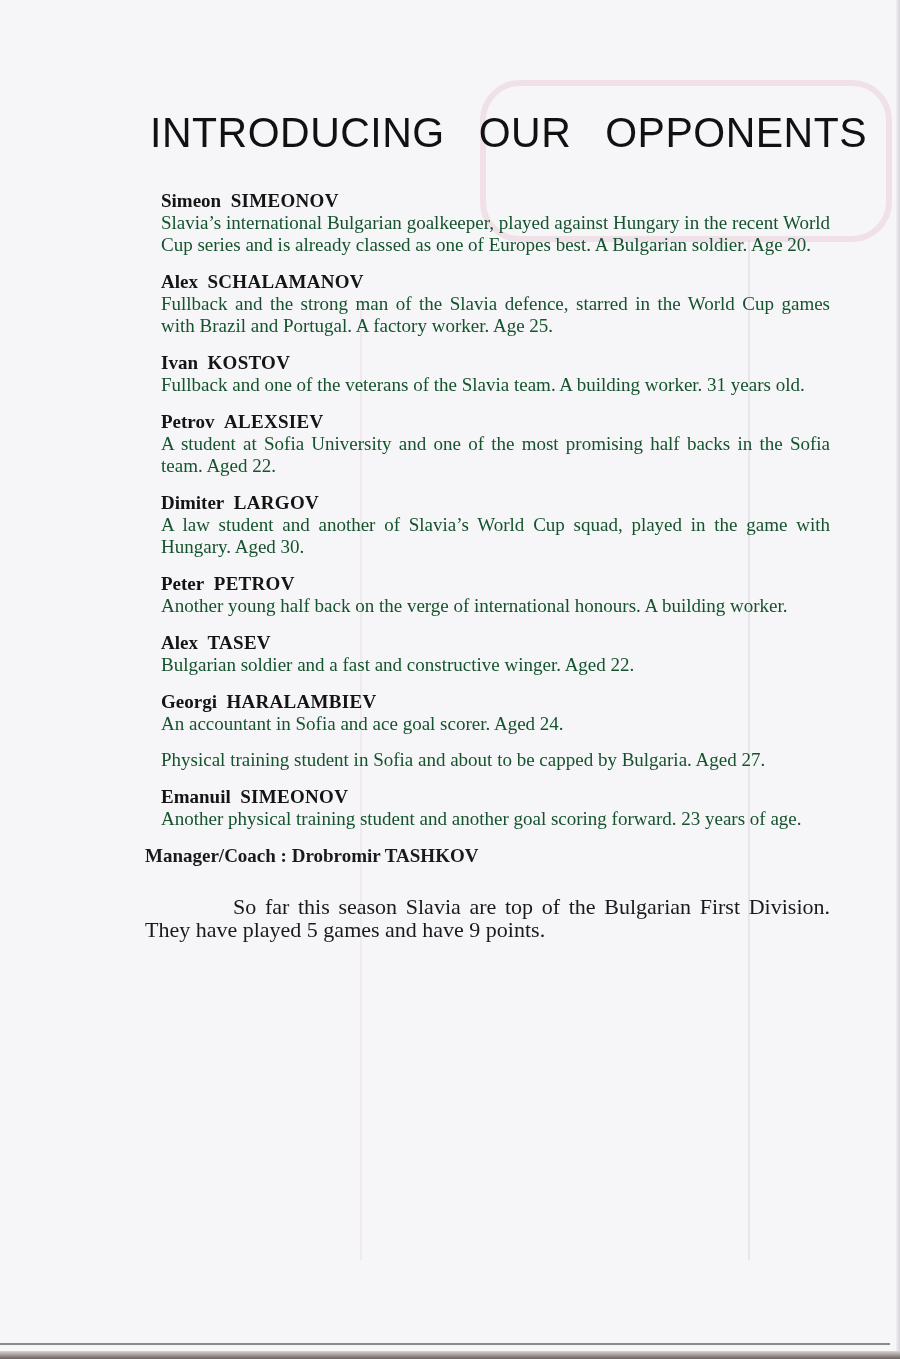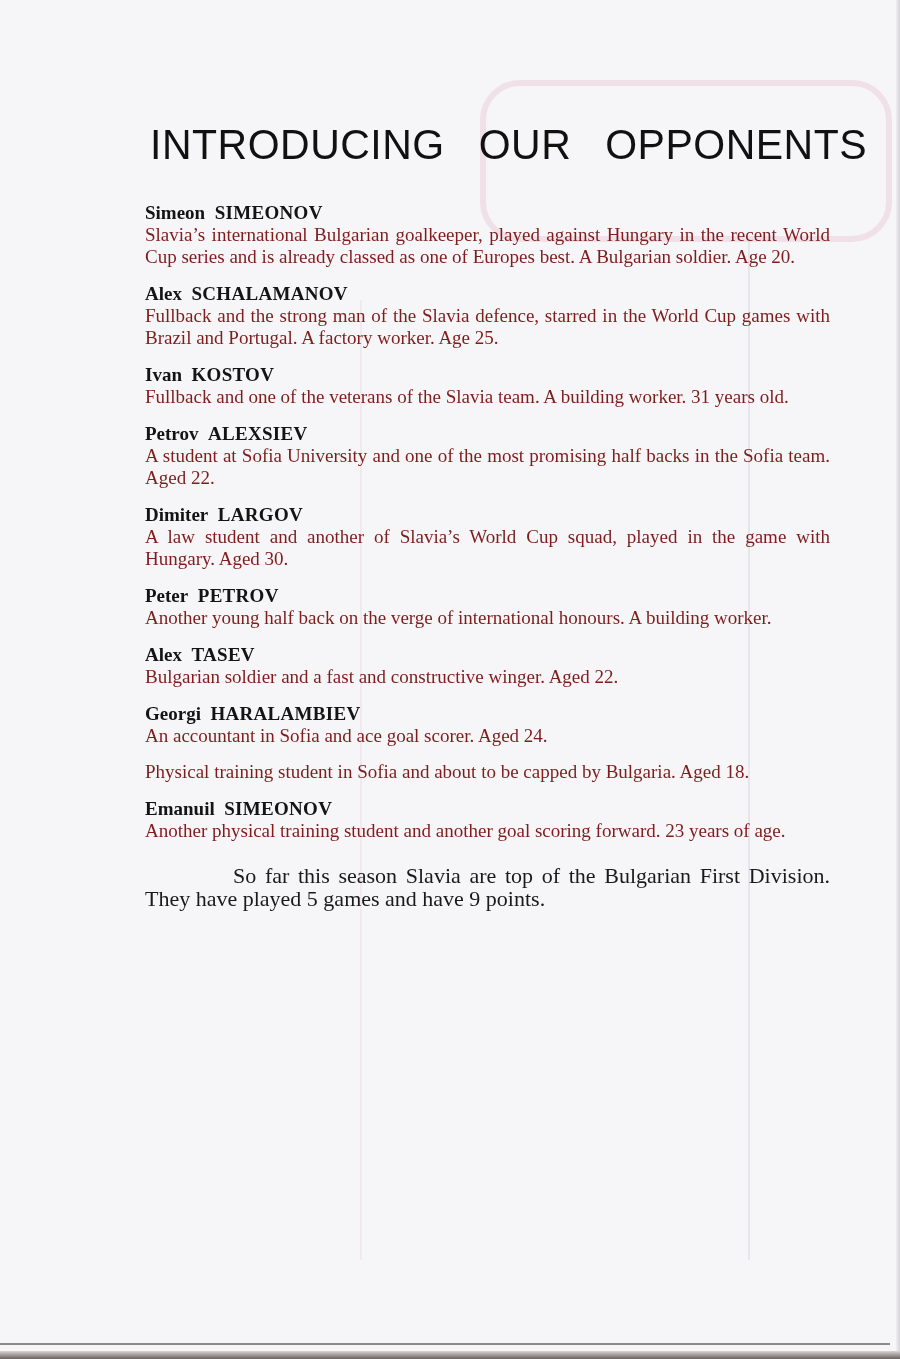--- a/index.html
+++ b/index.html
@@ -42,52 +42,53 @@
       position: absolute;
       left: 360px;
       top: 300px;
       width: 2px;
       height: 960px;
       background: rgba(230, 200, 215, 0.25);
     }
     .page {
       position: absolute;
       left: 145px;
-      top: 120px;
+      top: 108px;
       width: 685px;
     }
     .title {
       font-family: "Liberation Sans", "DejaVu Sans", sans-serif;
       font-size: 41px;
       font-weight: normal;
       letter-spacing: 0.5px;
       word-spacing: 22px;
       margin: 0 0 34px 5px;
       color: #111;
       white-space: nowrap;
       transform: scaleY(1.05);
       transform-origin: left top;
     }
     .player {
       margin-bottom: 14px;
+      margin-left: 16px;
     }
     .player-name {
       font-weight: bold;
       font-size: 19px;
       line-height: 23px;
       color: #141414;
     }
     .player-name .surname {
       letter-spacing: 0.3px;
     }
     .player-desc {
       font-size: 19px;
       line-height: 22px;
       text-align: justify;
-      color: #7f1d1d;
+      color: #14532d;
     }
     .manager {
       font-weight: bold;
       font-size: 19px;
       line-height: 23px;
       margin-top: 6px;
       margin-bottom: 28px;
     }
     .summary {
       font-size: 22px;
@@ -164,28 +165,33 @@
       </div>
       <div class="player">
         <div class="player-name"><span>Alex</span>&nbsp;&nbsp;<span class="surname">TASEV</span></div>
         <div class="player-desc">Bulgarian soldier and a fast and constructive winger.  Aged 22.</div>
       </div>
       <div class="player">
         <div class="player-name"><span>Georgi</span>&nbsp;&nbsp;<span class="surname">HARALAMBIEV</span></div>
         <div class="player-desc">An accountant in Sofia and ace goal scorer.  Aged 24.</div>
       </div>
       <div class="player">
-        <div class="player-desc">Physical training student in Sofia and about to be capped by Bulgaria. Aged 18.</div>
+        <div class="player-desc">Physical training student in Sofia and about to be capped by Bulgaria. Aged 27.</div>
       </div>
       <div class="player">
         <div class="player-name"><span>Emanuil</span>&nbsp;&nbsp;<span class="surname">SIMEONOV</span></div>
         <div class="player-desc">Another physical training student and another goal scoring forward.  23 years of age.</div>
       </div>
     </div>
 
+  <div class="manager">
+    <span>Manager/Coach :</span>
+    <span>Drobromir</span>
+    <span>TASHKOV</span>
+  </div>
 
   <p class="summary">So far this season Slavia are top of the Bulgarian First Division. They have played 5 games and have 9 points.</p>
 </div>
 
 <div class="right-edge"></div>
 <div class="bottom-edge">
   <div class="edge-line" style="bottom:14px;width:890px;"></div>
   <div class="edge-dark"></div>
 </div>
 

